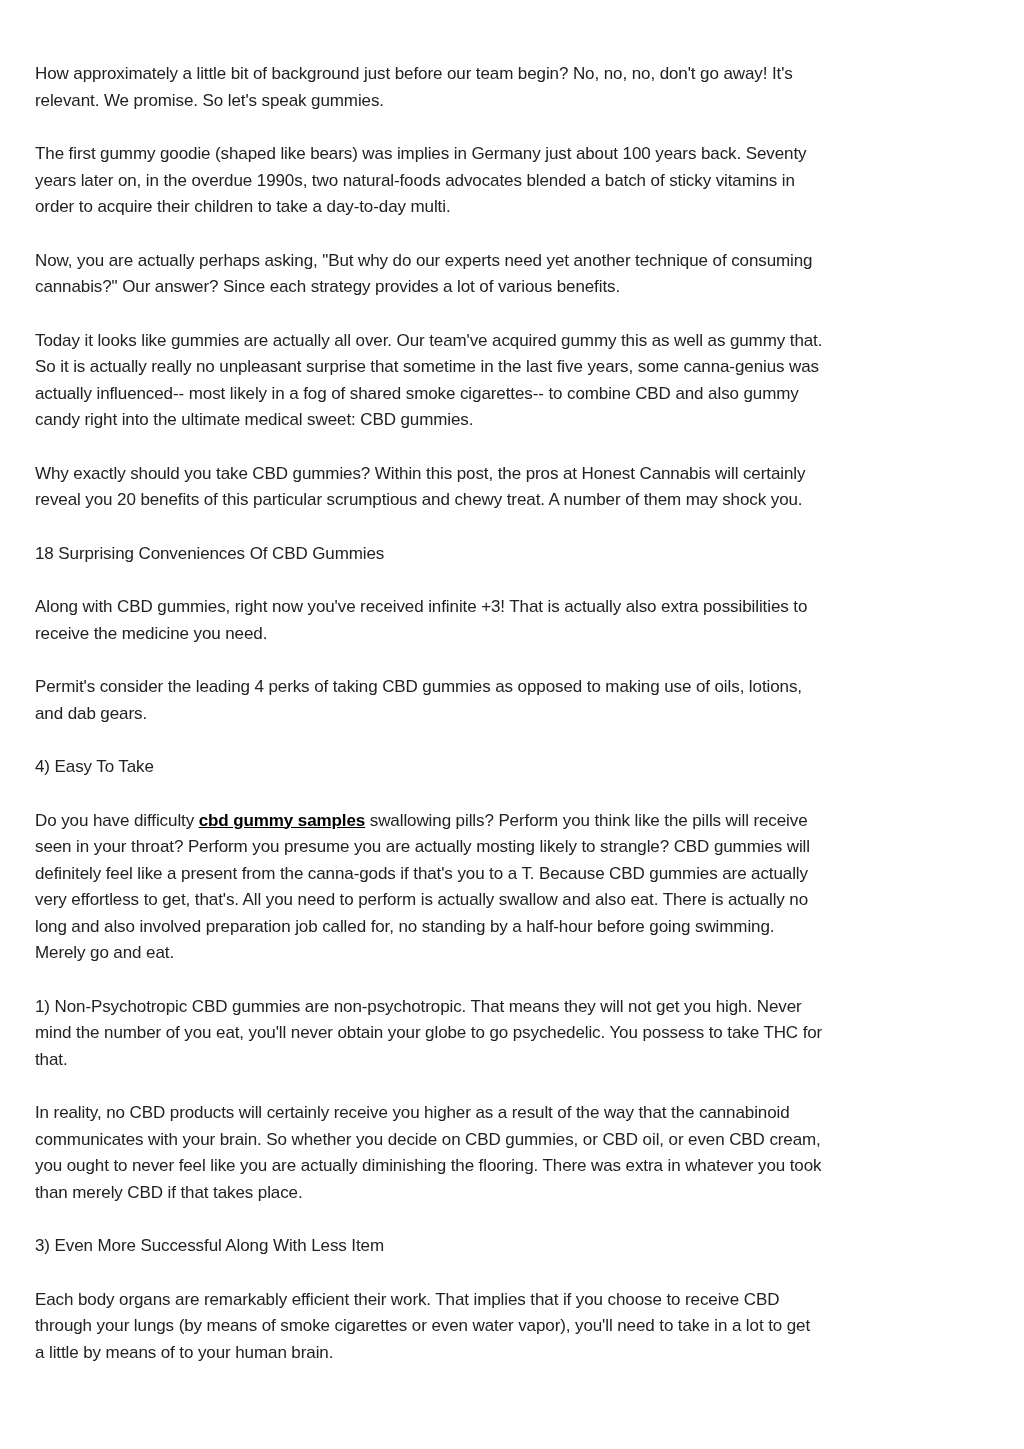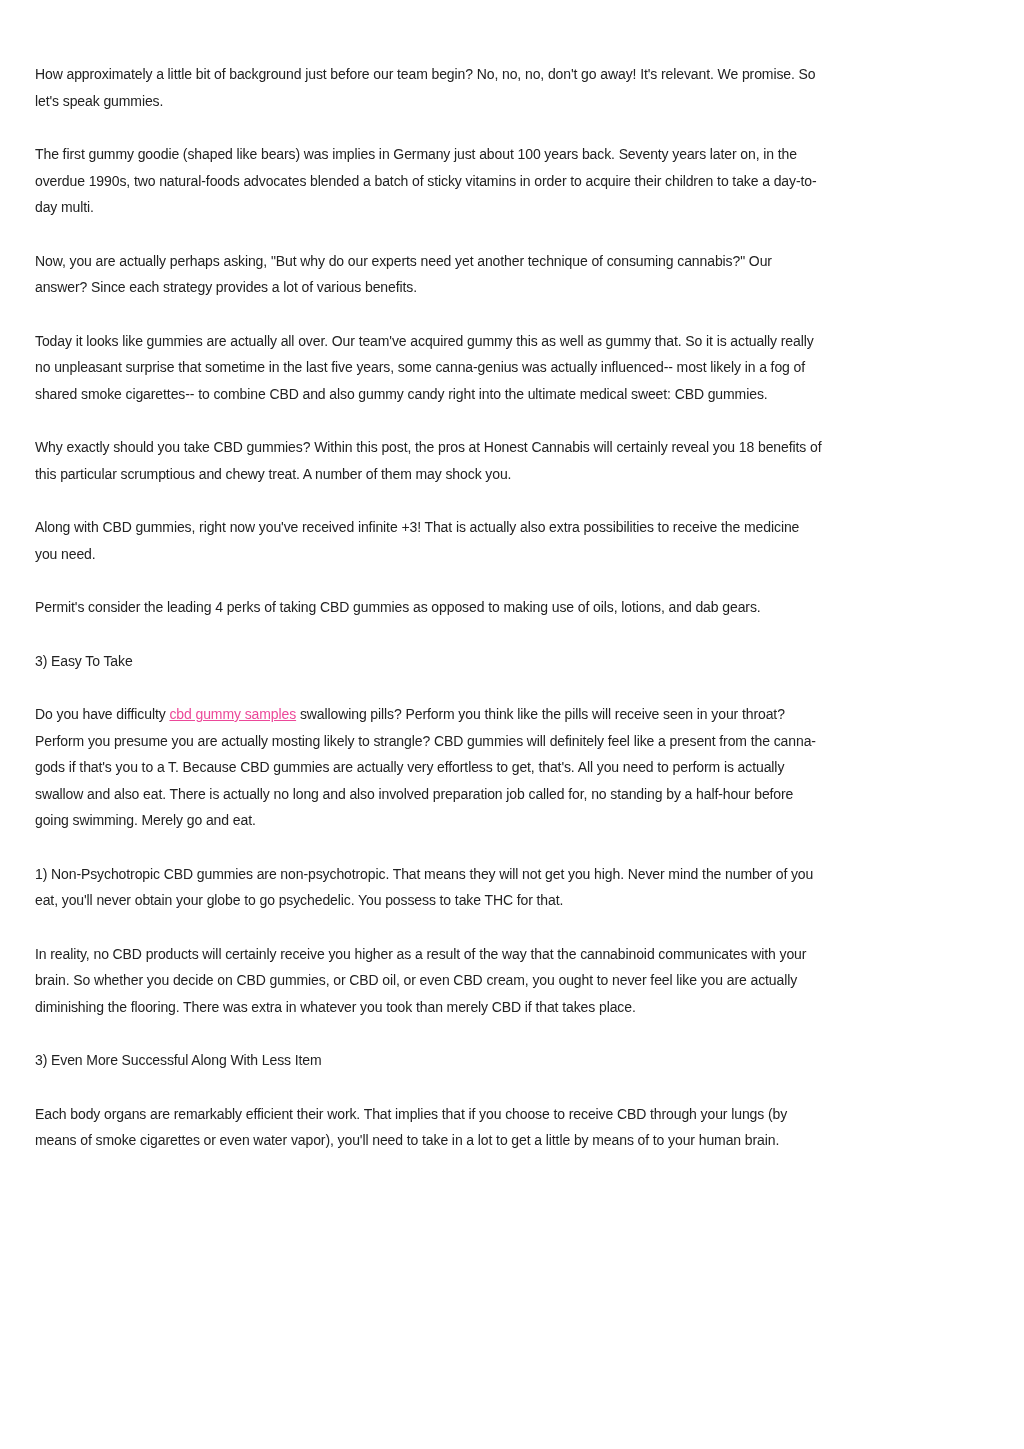--- a/index.html
+++ b/index.html
@@ -11,45 +11,46 @@
     width: 1024px;
     height: 1449px;
     overflow: hidden;
     font-family: "Liberation Sans", "DejaVu Sans", sans-serif;
   }
   .doc {
     box-sizing: border-box;
     width: 880px;
     padding: 61px 56px 0 35px;
     color: #222222;
-    font-size: 14px;
+    font-size: 17px;
     line-height: 26.5px;
     letter-spacing: -0.1px;
   }
   .doc p {
     margin: 0 0 27px 0;
     padding: 0;
   }
   .doc a.inline-link {
-    color: #ec4899;
-    font-weight: normal;
+    color: #000000;
+    font-weight: bold;
     text-decoration: underline;
     cursor: pointer;
   }
 </style>
 </head>
 <body>
 
 <div class="doc">
   <p>How approximately a little bit of background just before our team begin? No, no, no, don't go away! It's relevant. We promise. So let's speak gummies.</p>
   <p>The first gummy goodie (shaped like bears) was implies in Germany just about 100 years back. Seventy years later on, in the overdue 1990s, two natural-foods advocates blended a batch of sticky vitamins in order to acquire their children to take a day-to-day multi.</p>
   <p>Now, you are actually perhaps asking, "But why do our experts need yet another technique of consuming cannabis?" Our answer? Since each strategy provides a lot of various benefits.</p>
   <p>Today it looks like gummies are actually all over. Our team've acquired gummy this as well as gummy that. So it is actually really no unpleasant surprise that sometime in the last five years, some canna-genius was actually influenced-- most likely in a fog of shared smoke cigarettes-- to combine CBD and also gummy candy right into the ultimate medical sweet: CBD gummies.</p>
-  <p>Why exactly should you take CBD gummies? Within this post, the pros at Honest Cannabis will certainly reveal you 18 benefits of this particular scrumptious and chewy treat. A number of them may shock you.</p>
+  <p>Why exactly should you take CBD gummies? Within this post, the pros at Honest Cannabis will certainly reveal you 20 benefits of this particular scrumptious and chewy treat. A number of them may shock you.</p>
+  <p>18 Surprising Conveniences Of CBD Gummies</p>
   <p>Along with CBD gummies, right now you've received infinite +3! That is actually also extra possibilities to receive the medicine you need.</p>
   <p>Permit's consider the leading 4 perks of taking CBD gummies as opposed to making use of oils, lotions, and dab gears.</p>
-  <p>3) Easy To Take</p>
+  <p>4) Easy To Take</p>
   <p><span>Do you have difficulty </span><a class="inline-link">cbd gummy samples</a><span> swallowing pills? Perform you think like the pills will receive seen in your throat? Perform you presume you are actually mosting likely to strangle? CBD gummies will definitely feel like a present from the canna-gods if that's you to a T. Because CBD gummies are actually very effortless to get, that's. All you need to perform is actually swallow and also eat. There is actually no long and also involved preparation job called for, no standing by a half-hour before going swimming. Merely go and eat.</span></p>
   <p>1) Non-Psychotropic CBD gummies are non-psychotropic. That means they will not get you high. Never mind the number of you eat, you'll never obtain your globe to go psychedelic. You possess to take THC for that.</p>
   <p>In reality, no CBD products will certainly receive you higher as a result of the way that the cannabinoid communicates with your brain. So whether you decide on CBD gummies, or CBD oil, or even CBD cream, you ought to never feel like you are actually diminishing the flooring. There was extra in whatever you took than merely CBD if that takes place.</p>
   <p>3) Even More Successful Along With Less Item</p>
   <p>Each body organs are remarkably efficient their work. That implies that if you choose to receive CBD through your lungs (by means of smoke cigarettes or even water vapor), you'll need to take in a lot to get a little by means of to your human brain.</p>
 </div>
 
 </body></html>

